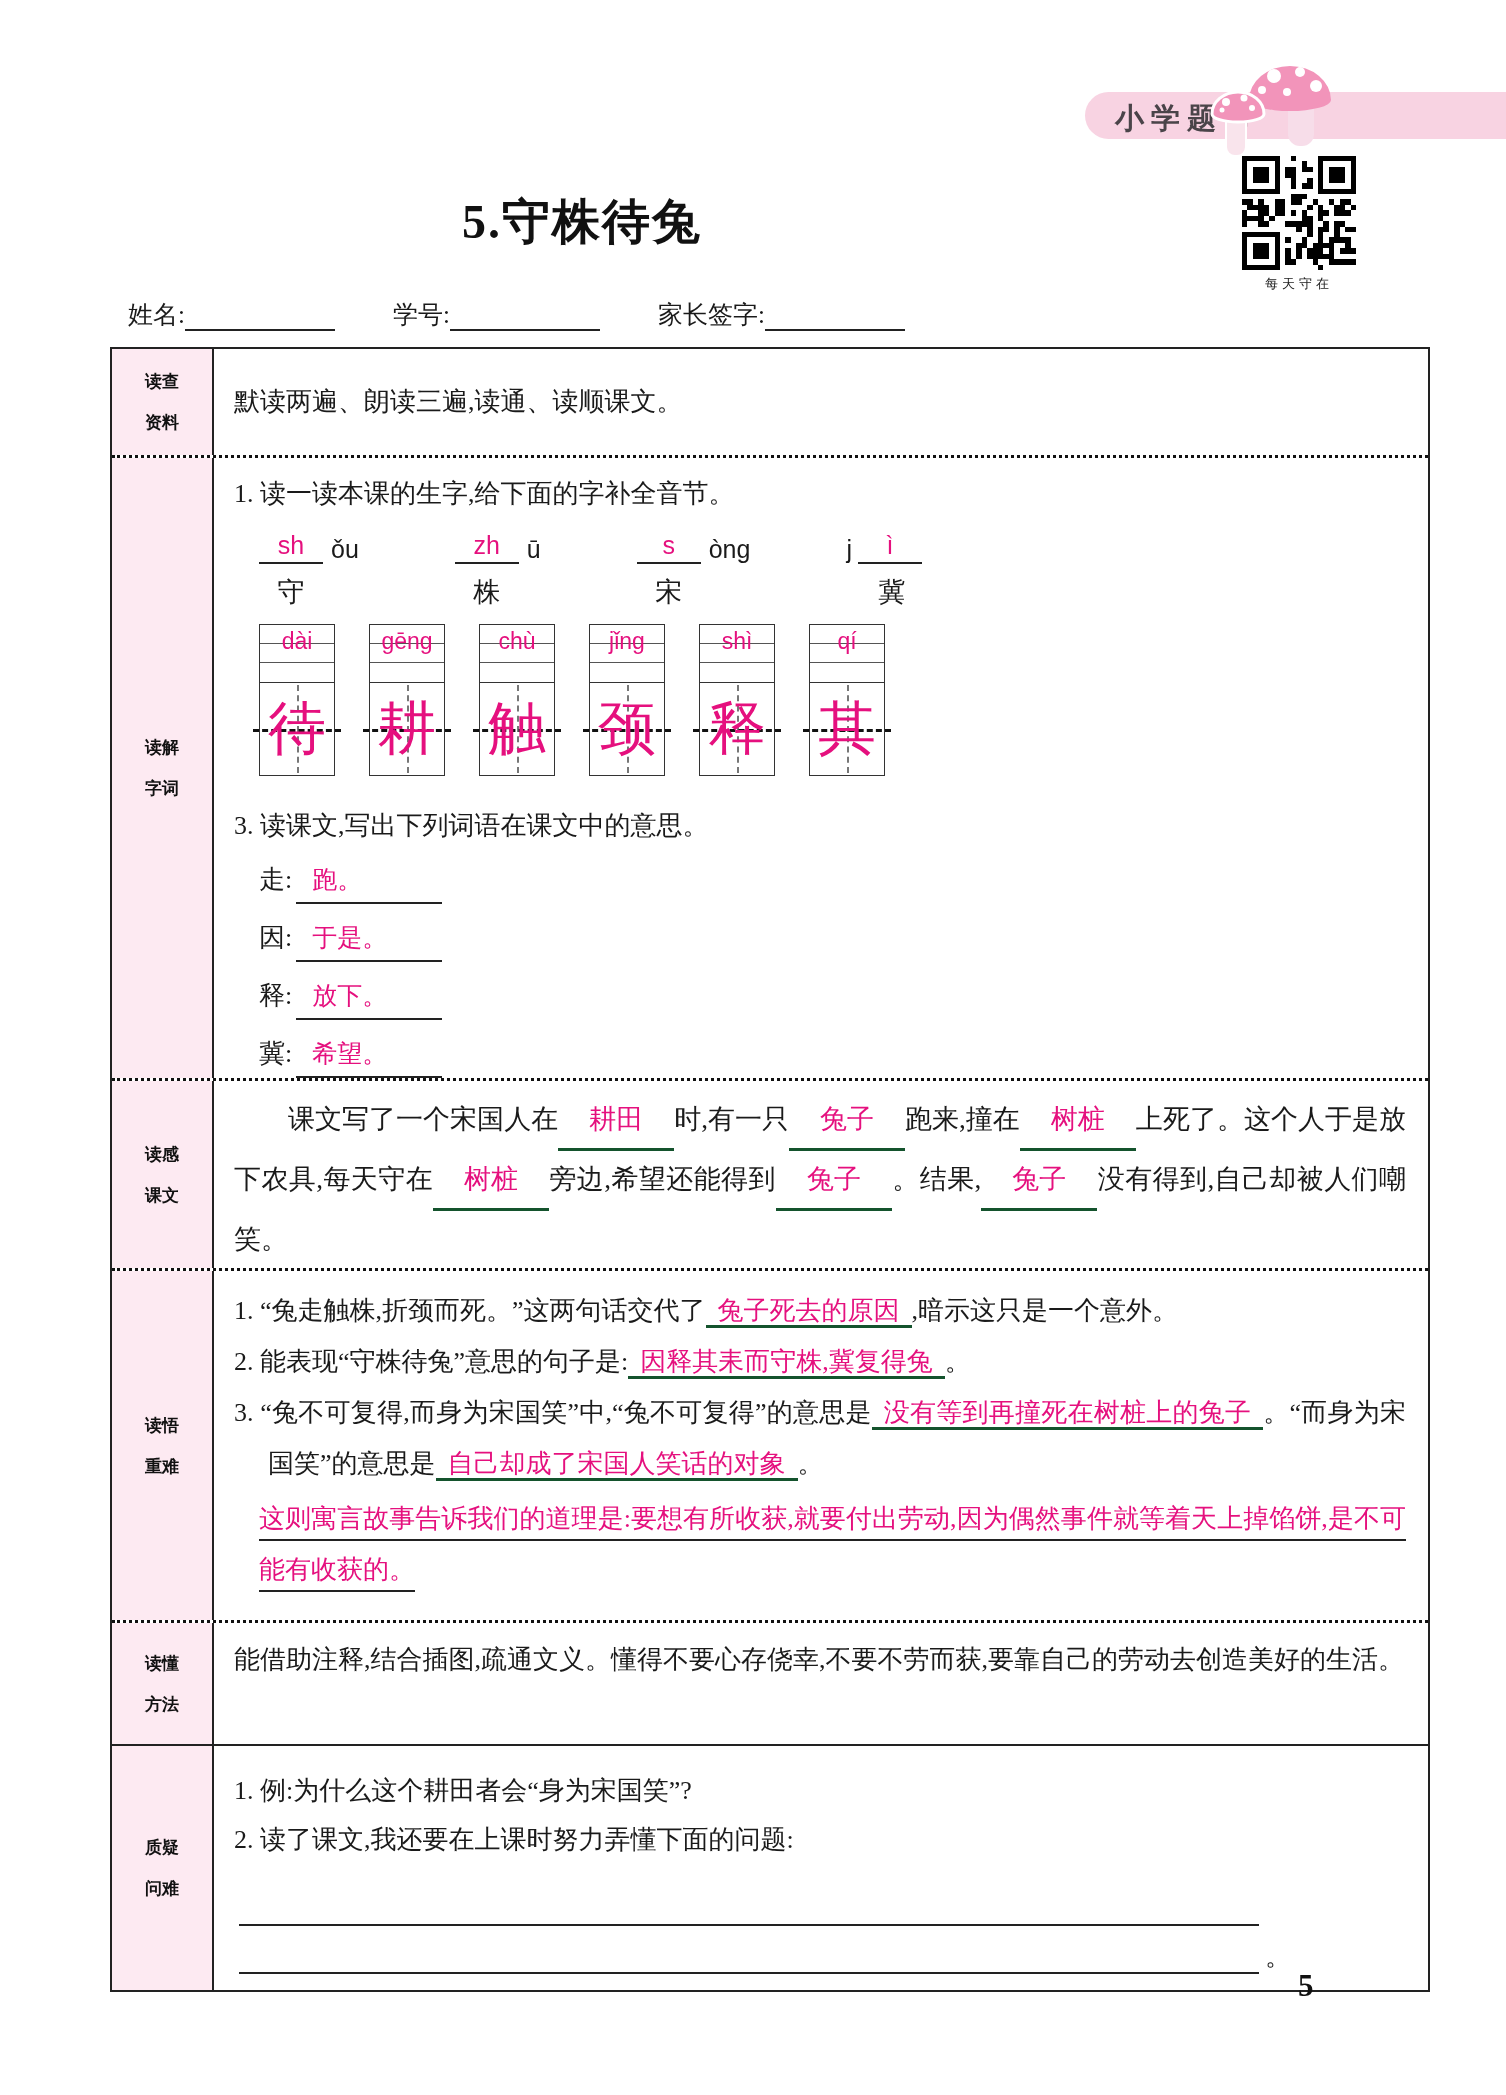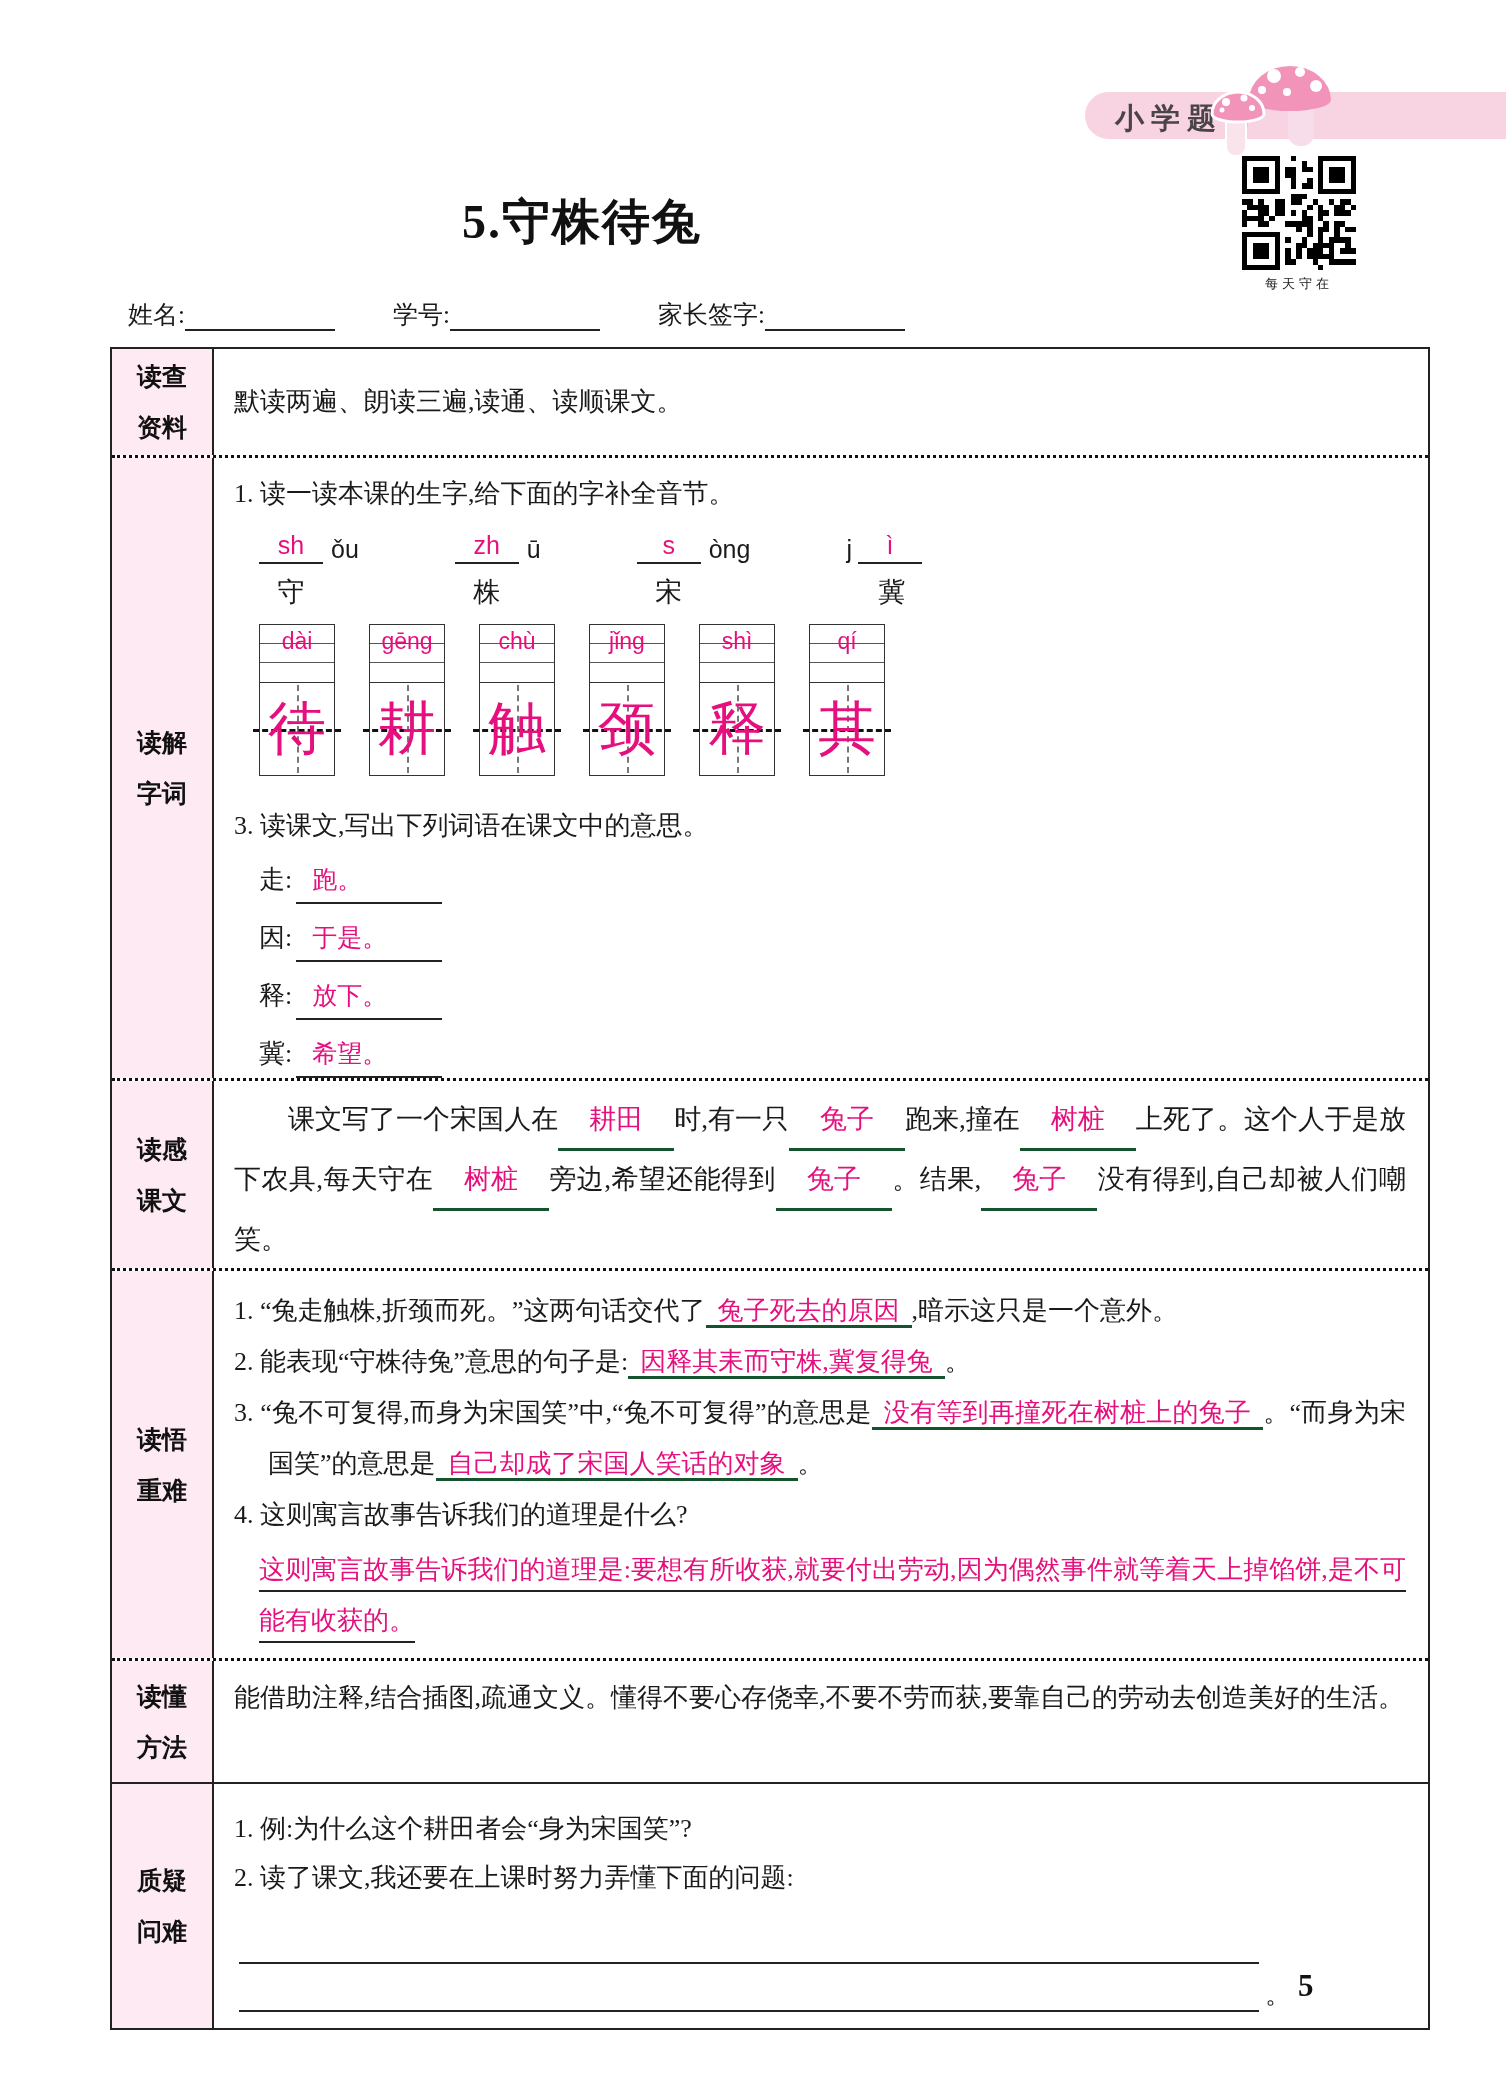--- a/index.html
+++ b/index.html
@@ -25,21 +25,21 @@
   .fline{display:inline-block;width:150px;height:30px;border-bottom:2px solid #222;}
 
   
   .sheet{position:absolute;left:110px;top:347px;width:1320px;border:2.5px solid #222;
          box-sizing:border-box;}
   .row{display:flex;box-sizing:border-box;}
   .row + .row{border-top:3.5px dotted #111;}
   .row.solid-top{border-top:2px solid #222;}
   .rlabel{flex:0 0 100px;background:var(--label_pink,#fdeaf2);border-right:2px solid #222;
           display:flex;flex-direction:column;align-items:center;justify-content:center;gap:18px;
-          font-family:"Liberation Sans","DejaVu Sans",sans-serif;font-weight:700;font-size:25px;color:#111;}
+          font-family:"Liberation Sans","DejaVu Sans",sans-serif;font-weight:700;font-size:17px;color:#111;}
   .rbody{flex:1;padding:0 22px 0 20px;font-size:26px;box-sizing:border-box;}
   .center-v{display:flex;align-items:center;}
   .t{margin:0;line-height:1.7;}
 
   
   .blank{color:var(--accent,#e5107e);border-bottom:3px solid #14532d;padding:0 12px;}
   .par-feel{margin:10px 0 0 0;text-indent:2em;line-height:57px;font-size:27px;text-align:justify;}
   .par-feel .blank{display:inline-block;min-width:104px;text-align:center;padding:0 6px;text-indent:0;}
 
   
@@ -438,21 +438,20 @@
 
     <section class="row" style="min-height:352px">
       <div class="rlabel">
         <span>读悟</span>
         <span>重难</span>
       </div>
       <div class="rbody rbody-r4">
         <p><span>1. “兔走触株,折颈而死。”这两句话交代了</span><span class="blank">兔子死去的原因</span><span>,暗示这只是一个意外。</span></p>
         <p><span>2. 能表现“守株待兔”意思的句子是:</span><span class="blank">因释其耒而守株,冀复得兔</span><span>。</span></p>
         <p><span>3. “兔不可复得,而身为宋国笑”中,“兔不可复得”的意思是</span><span class="blank">没有等到再撞死在树桩上的兔子</span><span>。“而身为宋国笑”的意思是</span><span class="blank">自己却成了宋国人笑话的对象</span><span>。</span></p>
-        <p><span>4. 这则寓言故事告诉我们的道理是什么?</span></p>
         <p class="ans-par">这则寓言故事告诉我们的道理是:要想有所收获,就要付出劳动,因为偶然事件就等着天上掉馅饼,是不可能有收获的。</p>
       </div>
     </section>
 
     <section class="row" style="min-height:124px">
       <div class="rlabel">
         <span>读懂</span>
         <span>方法</span>
       </div>
       <div class="rbody rbody-r5">

